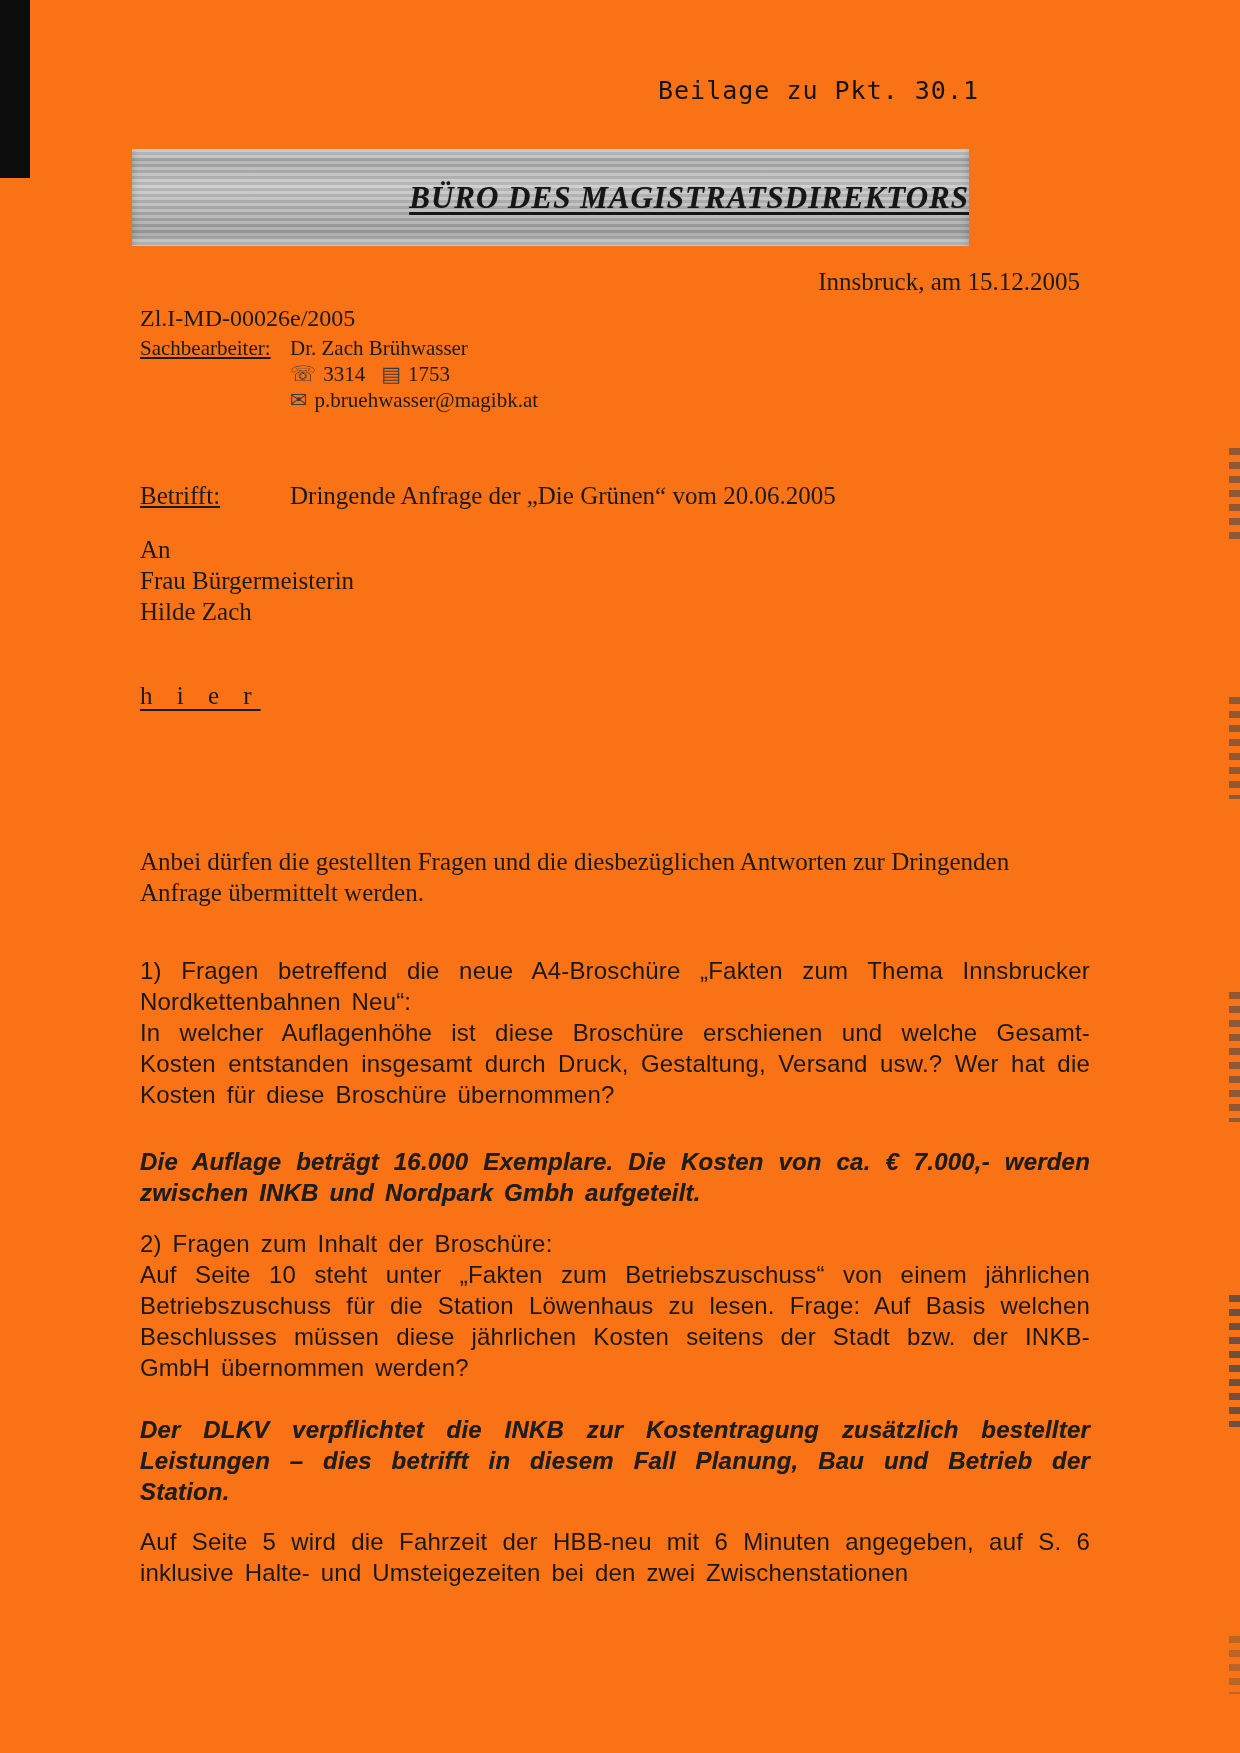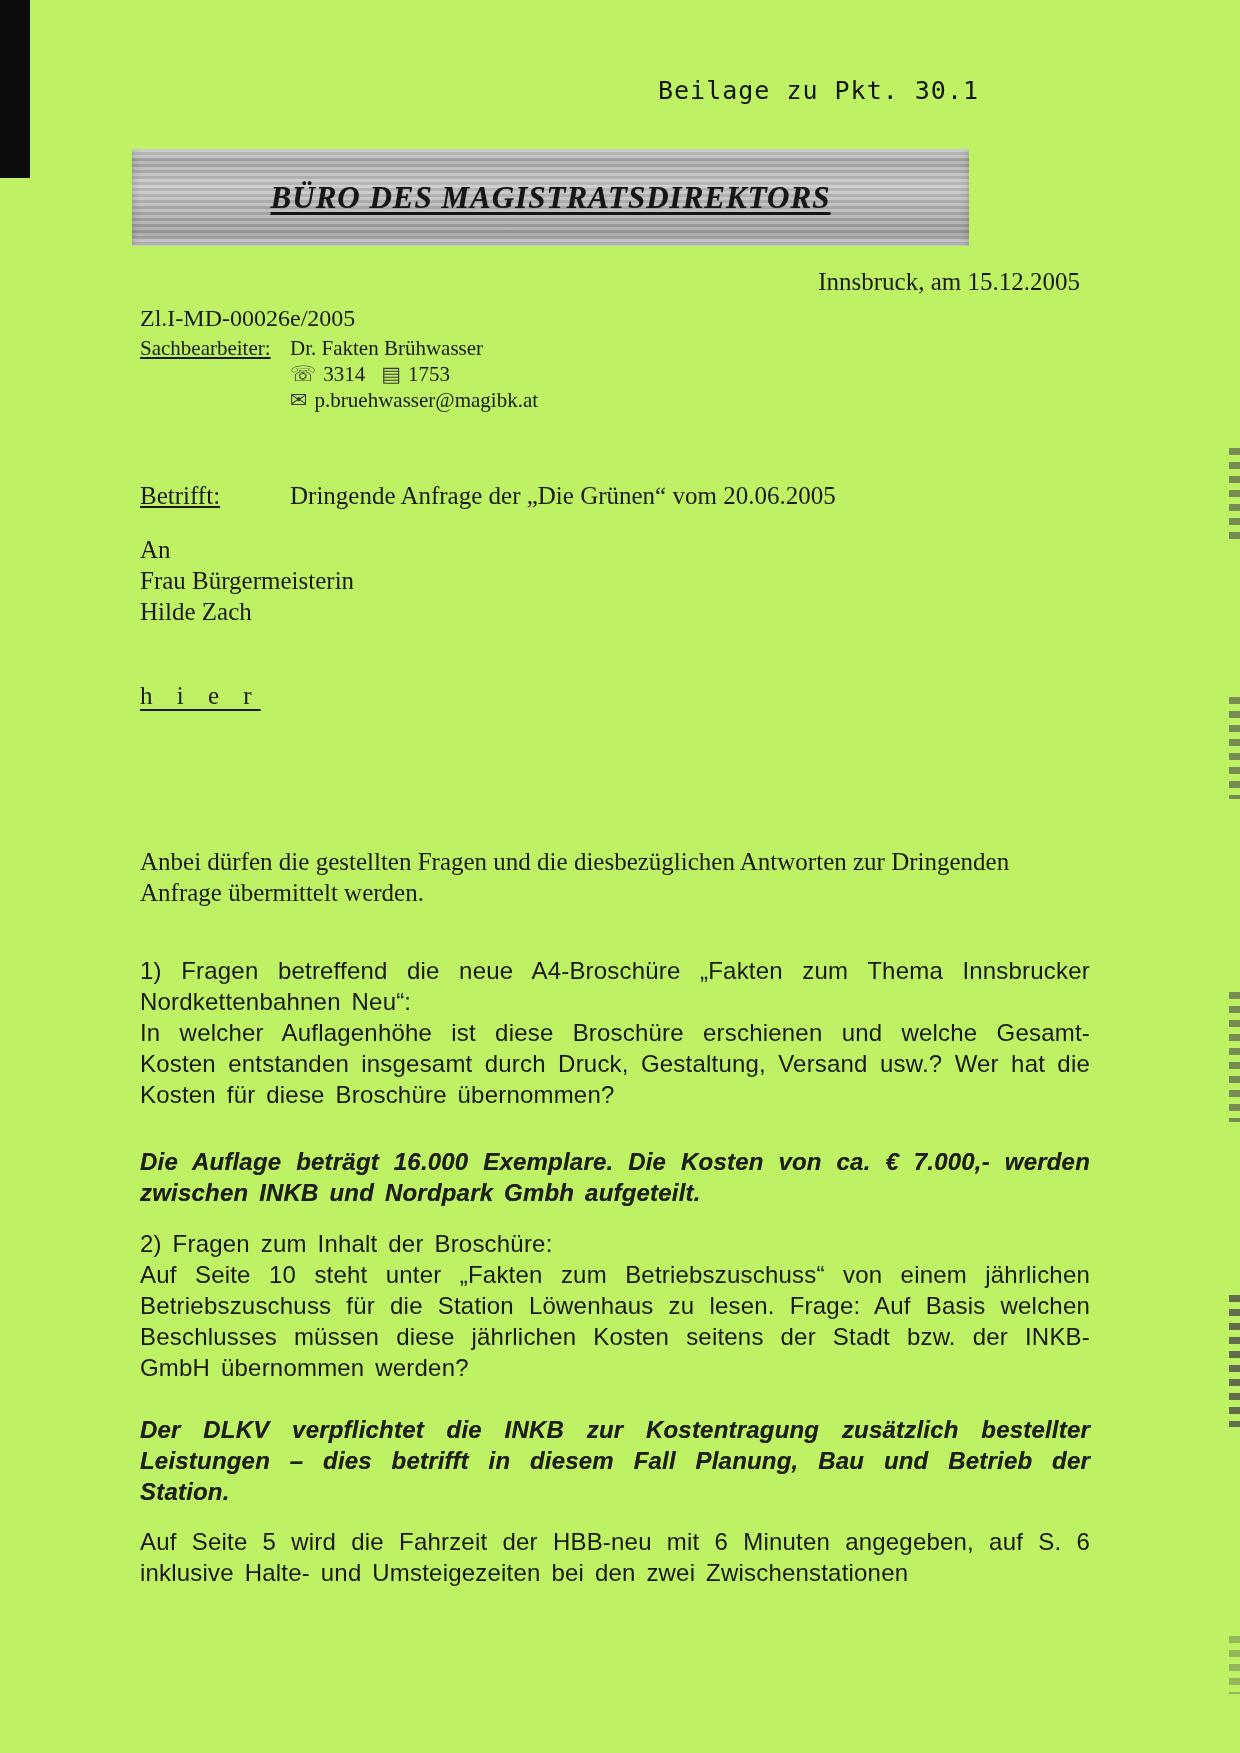--- a/index.html
+++ b/index.html
@@ -2,21 +2,21 @@
 <html><head>
 <meta charset="utf-8">
 <title>Scanned Letter</title>
 <style>
   * { margin:0; padding:0; box-sizing:border-box; }
   html,body { background:#e8e8e8; }
   .page {
     position:relative;
     width:1240px; height:1753px;
     margin:0 auto;
-    background:#bef264;
+    background:#f97316;
     overflow:hidden;
     color:#1b1b1b;
   }
   .abs { position:absolute; }
   .serif { font-family:"Liberation Serif","DejaVu Serif",serif; }
   .mono  { font-family:"DejaVu Sans Mono","Liberation Mono",monospace; }
   .sans  { font-family:"Liberation Sans","DejaVu Sans",sans-serif; }
 
   
   .bar-topleft { left:0; top:0; width:30px; height:178px; background:#0c0c0c; }
@@ -31,21 +31,21 @@
   .e4 { top:1295px; height:132px; opacity:.78; }
   .e5 { top:1636px; height:58px; opacity:.35; }
 
   .annotation {
     left:658px; top:76px;
     font-size:25px; letter-spacing:1px; color:#141414;
   }
 
   .banner {
     left:132px; top:149px; width:837px; height:97px;
-    display:flex; align-items:center; justify-content:center;
+    display:flex; align-items:center; justify-content:flex-end;
     background:
       repeating-linear-gradient(180deg, rgba(255,255,255,.18) 0 3px, rgba(0,0,0,.07) 3px 6px),
       linear-gradient(180deg,#dcdcdc 0%,#a8a8a8 12%,#c6c6c6 38%,#b2b2b2 62%,#9d9d9d 88%,#d6d6d6 100%);
     box-shadow:inset 0 0 8px rgba(0,0,0,.22);
   }
   .banner-text {
     font-family:"Liberation Serif","DejaVu Serif",serif;
     font-weight:bold; font-style:italic;
     font-size:31px; letter-spacing:1px; color:#161616;
     text-decoration:underline; text-underline-offset:4px;
@@ -114,21 +114,21 @@
 
   <div class="abs banner">
     <span class="banner-text">BÜRO DES MAGISTRATSDIREKTORS</span>
   </div>
 
   <div class="abs dateline">Innsbruck, am 15.12.2005</div>
 
   <div class="abs refblock">
     <div class="refnum">Zl.I-MD-00026e/2005</div>
     <div>
-      <span class="field-label"><span>Sachbearbeiter:</span></span><span>Dr. Fakten Brühwasser</span>
+      <span class="field-label"><span>Sachbearbeiter:</span></span><span>Dr. Zach Brühwasser</span>
     </div>
     <div class="indent">
       <span class="contact-icon">☏</span><span>3314</span><span class="contact-icon gap-left">▤</span><span>1753</span>
     </div>
     <div class="indent">
       <span class="contact-icon">✉</span><span>p.bruehwasser@magibk.at</span>
     </div>
   </div>
 
   <div class="abs subject">

